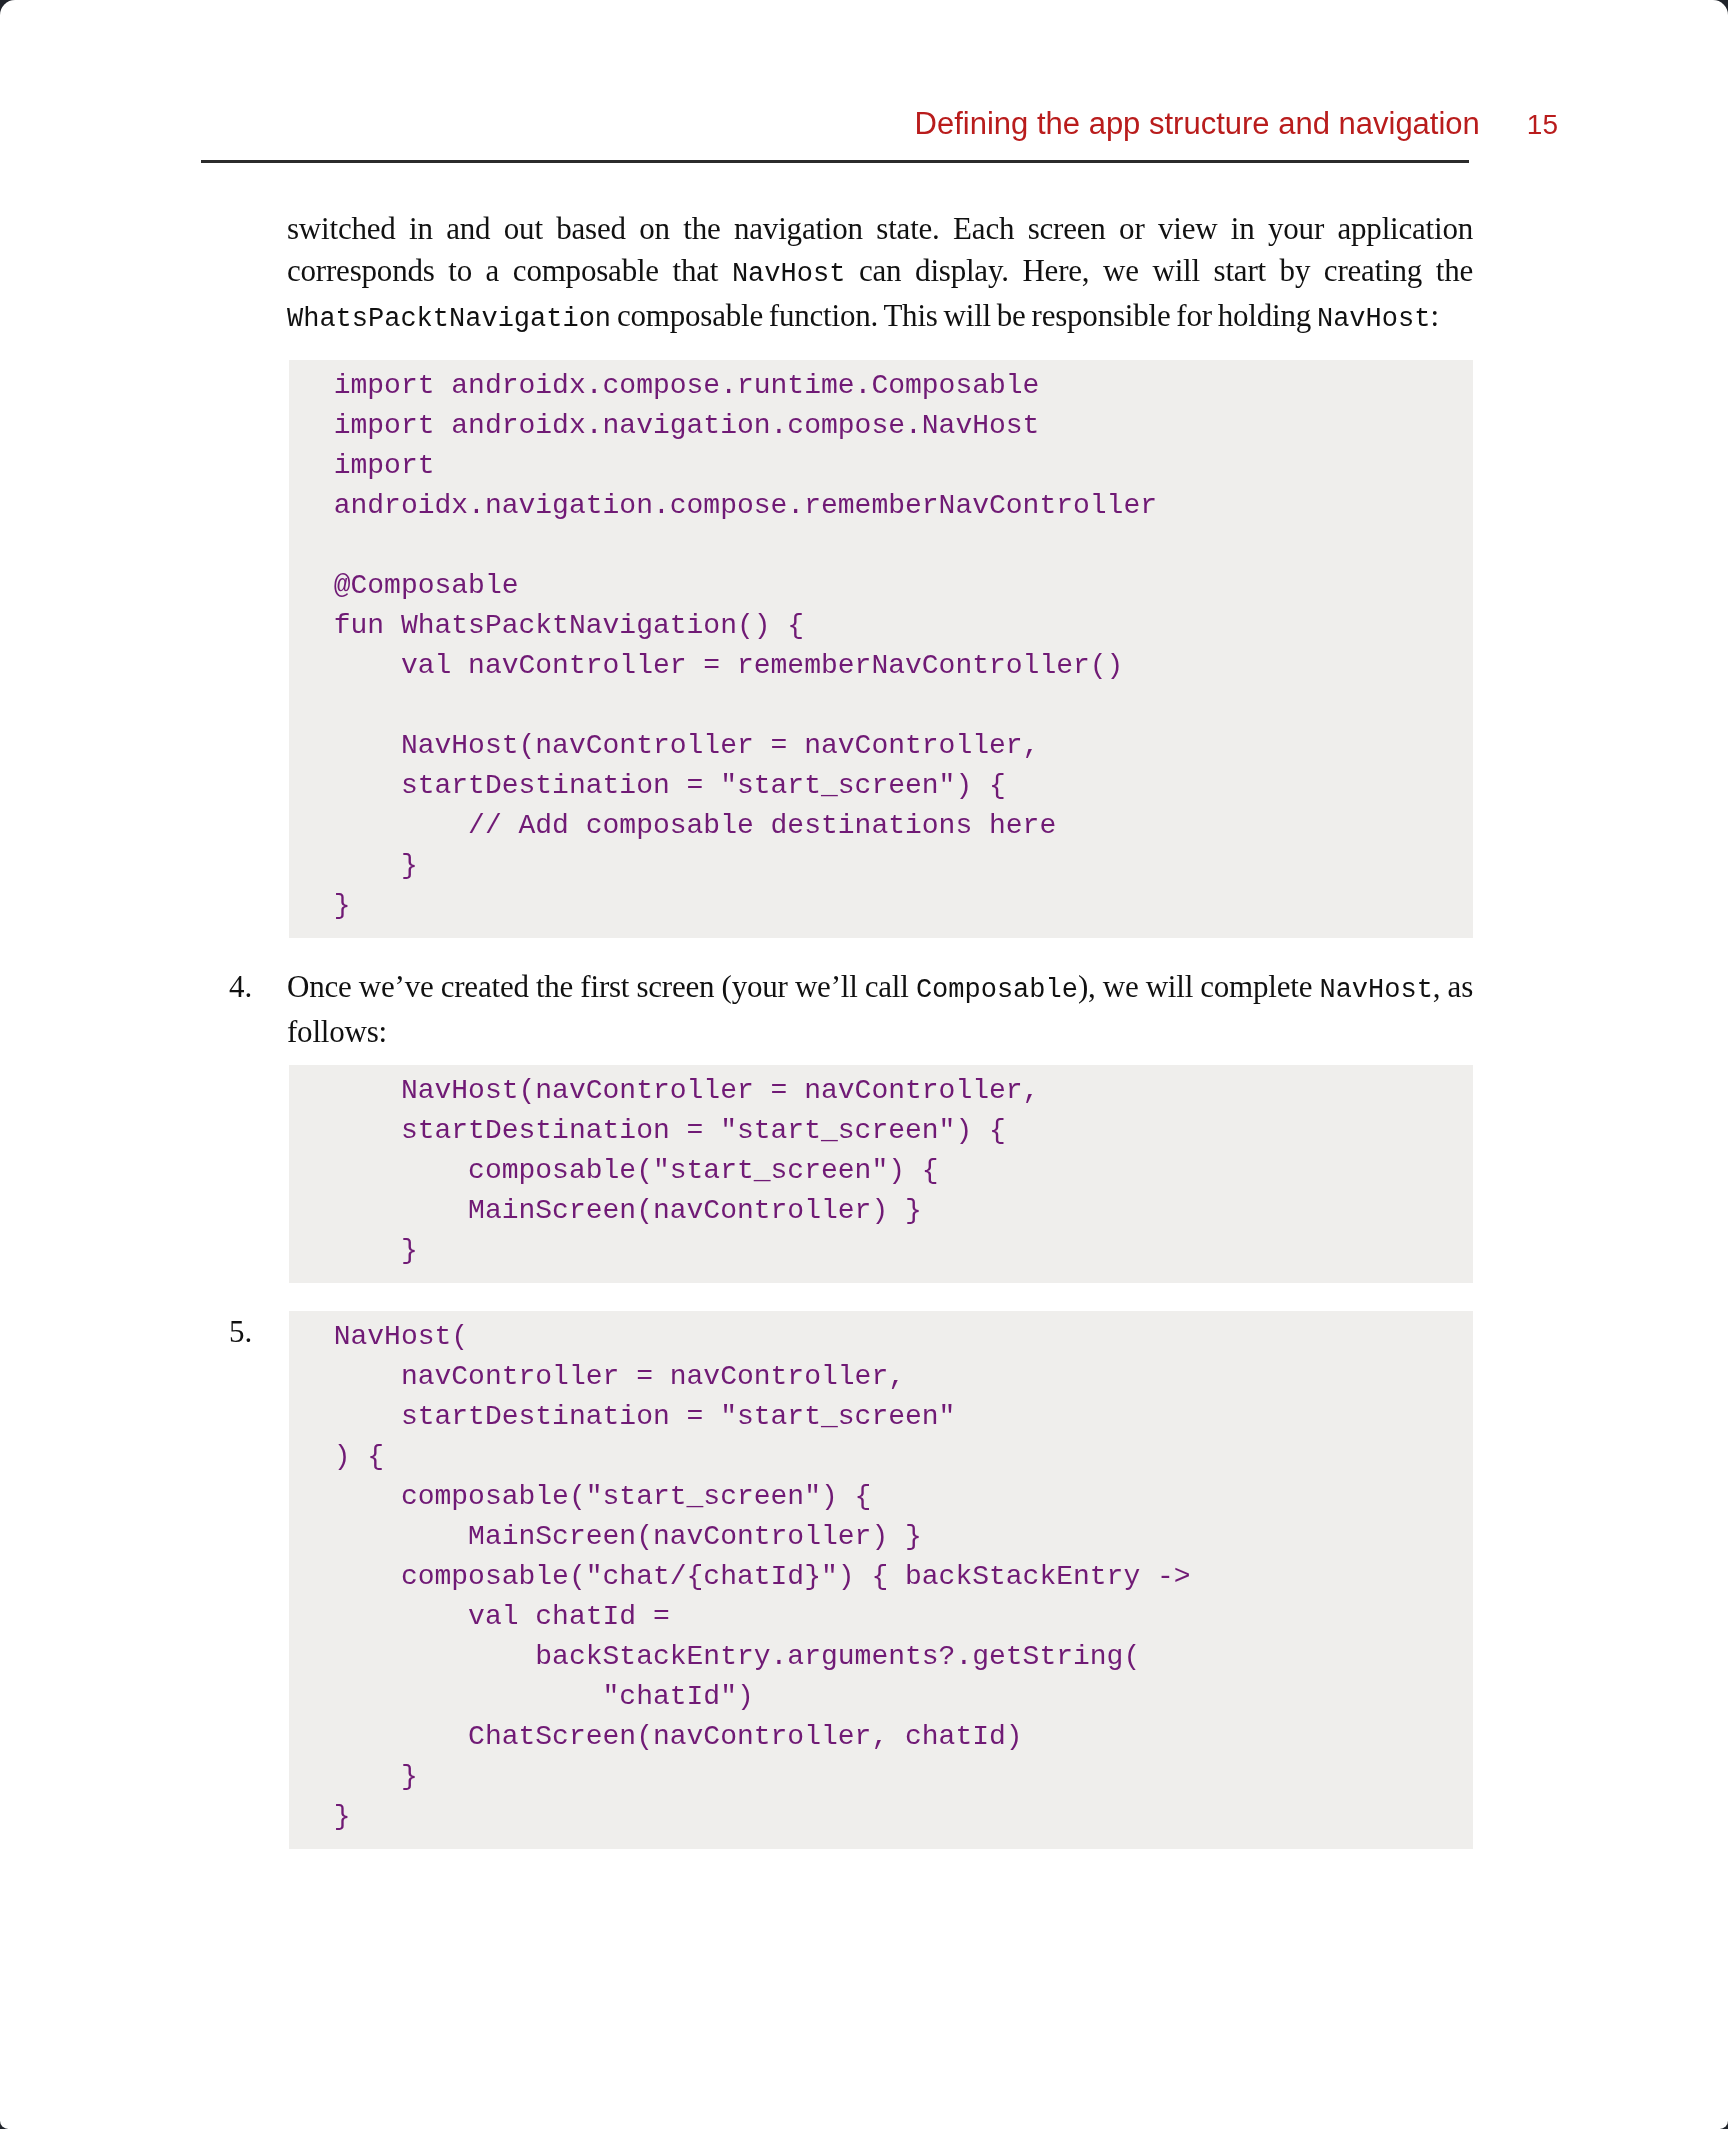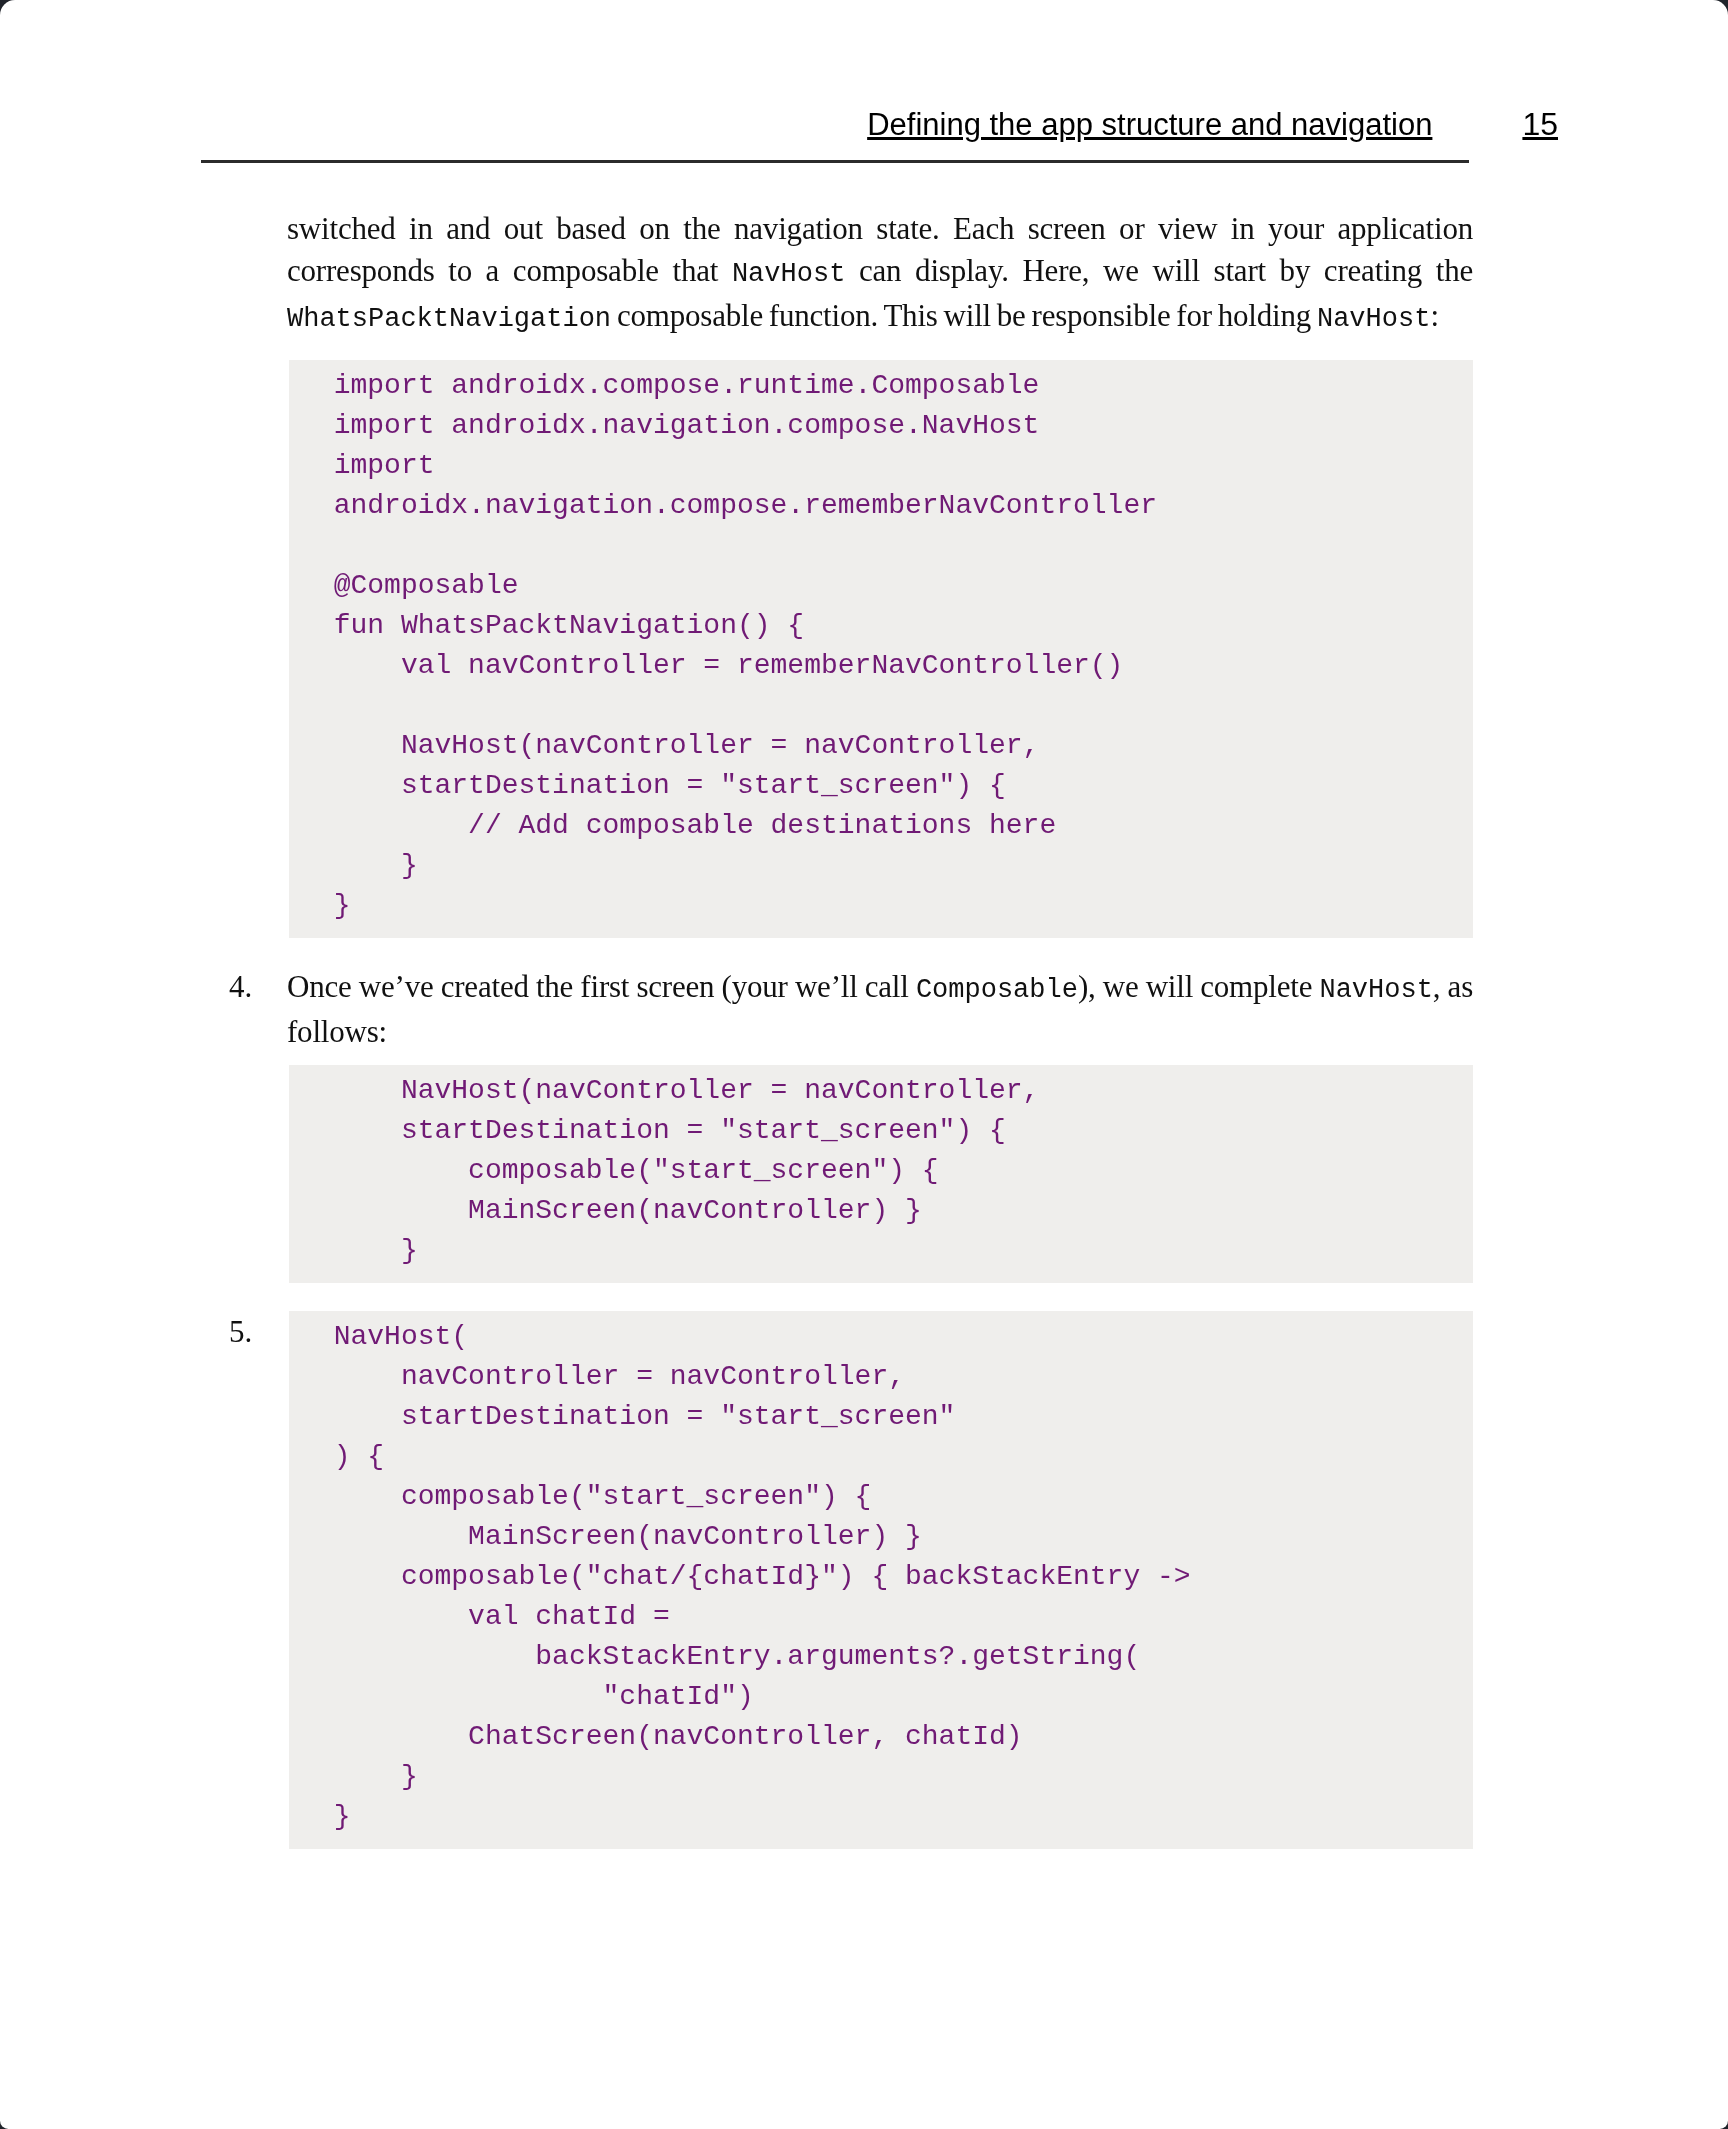--- a/index.html
+++ b/index.html
@@ -10,26 +10,26 @@
     --text:#111111;
   }
   html,body{margin:0;padding:0;}
   html{background:var(--backdrop);}
   body{width:1728px;height:2129px;background:var(--backdrop);}
   .page{
     width:1728px;height:2129px;background:var(--page-bg);
     border-radius:15px 15px 8.3px 8.3px;overflow:hidden;box-sizing:border-box;
   }
   .page-header{
-    display:flex;justify-content:flex-end;align-items:baseline;gap:90px;
+    display:flex;justify-content:flex-end;align-items:baseline;gap:47px;
     padding:106px 170px 0 201px;
-    font-family:"Liberation Sans",sans-serif;color:#000000;text-decoration:underline;
+    font-family:"Liberation Sans",sans-serif;color:#b91c1c;
   }
   .running-title{font-size:31px;line-height:36px;}
-  .page-number{font-size:32px;line-height:36px;}
+  .page-number{font-size:28px;line-height:36px;}
   .rule{height:3.3px;background:var(--rule);margin:16.5px 259px 0 201px;}
   .content{
     margin:0 255px 0 287px;
     font-family:"Liberation Serif",serif;color:var(--text);
   }
   .para{
     font-size:31px;line-height:42px;margin:0;
     text-align:justify;word-spacing:-1.7px;letter-spacing:-0.2px;
   }
   .intro{margin-top:45px;}

